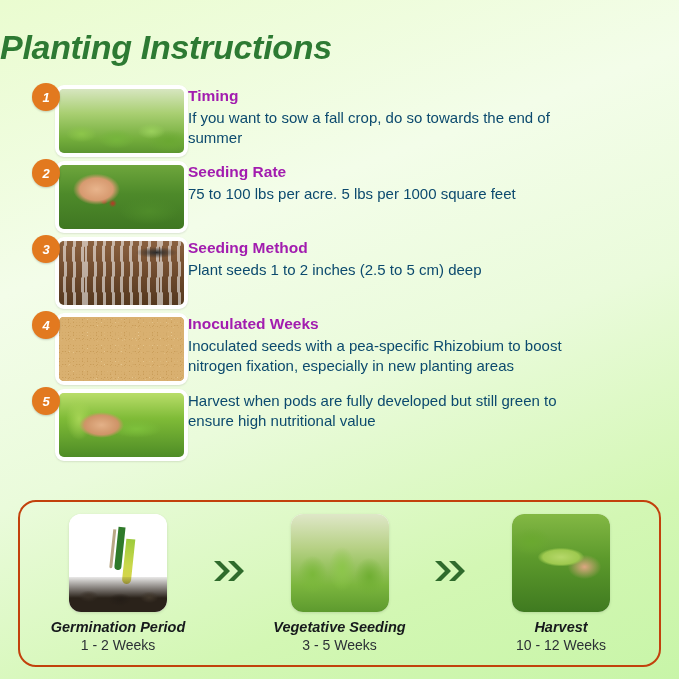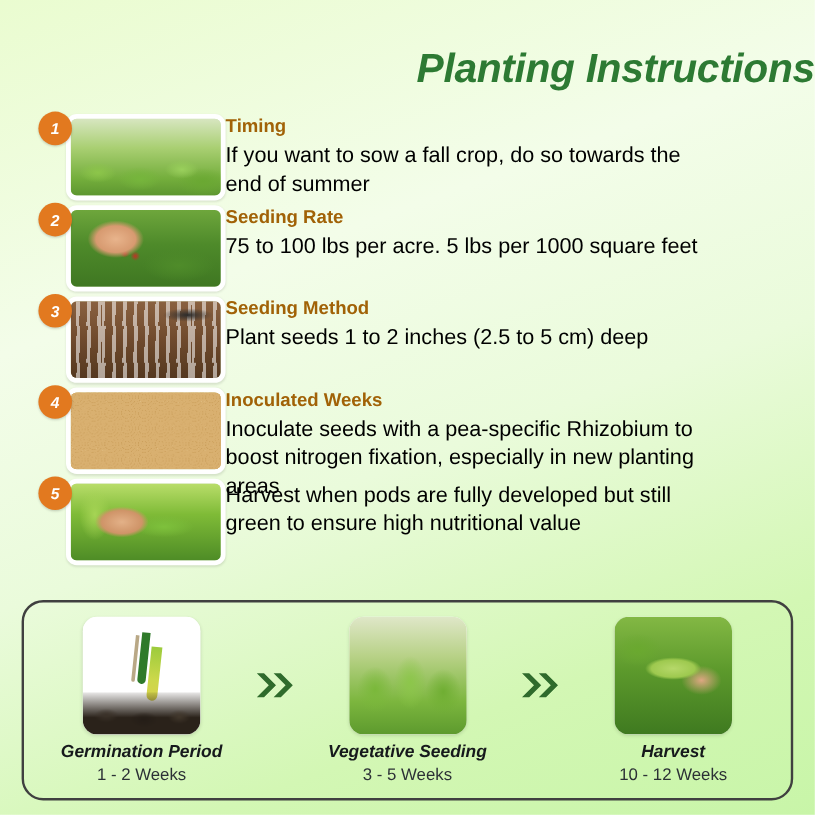--- a/index.html
+++ b/index.html
@@ -11,22 +11,22 @@
   }
   body {
     background:
       linear-gradient(160deg, #eafcd0 0%, #f3fde9 32%, #eafbdb 55%, #d3f7b4 80%, #c8f5a8 100%);
     position: relative;
   }
 
   
   .title-wrap {
     width: 100%;
-    text-align: right;
-    padding-top: 38px;
+    text-align: left;
+    padding-top: 28px;
   }
   #page-title {
     font-size: 34px;
     font-weight: 700;
     font-style: italic;
     color: #2d7a33;
     letter-spacing: -0.3px;
   }
 
   
@@ -119,38 +119,38 @@
     align-items: center;
     justify-content: center;
     z-index: 3;
     box-shadow: 0 1px 2px rgba(0,0,0,0.18);
   }
 
   .step-text { padding-top: 4px; padding-right: 10px; }
   .step-title {
     font-size: 15.5px;
     font-weight: 700;
-    color: #a16207;
+    color: #a21caf;
     margin-bottom: 3px;
   }
   .step-desc {
-    font-size: 18px;
+    font-size: 15px;
     line-height: 1.33;
-    color: #000000;
+    color: #0c4a6e;
     max-width: 400px;
   }
 
   
   .timeline {
     position: absolute;
     left: 18px;
     right: 18px;
     bottom: 12px;
     height: 167px;
-    border: 2px solid #404040;
+    border: 2px solid #c2410c;
     border-radius: 18px;
     display: flex;
     align-items: center;
     justify-content: space-between;
     padding: 0 18px;
   }
   .tl-stage {
     width: 160px;
     text-align: center;
   }
@@ -275,21 +275,21 @@
 
   <div class="step-row">
     <div class="thumb-slot">
       <div class="thumb">
         <div class="art art-seeds"></div>
       </div>
       <div class="badge">4</div>
     </div>
     <div class="step-text">
       <div class="step-title">Inoculated Weeks</div>
-      <div class="step-desc">Inoculate seeds with a pea-specific Rhizobium to boost nitrogen fixation, especially in new planting areas</div>
+      <div class="step-desc">Inoculated seeds with a pea-specific Rhizobium to boost nitrogen fixation, especially in new planting areas</div>
     </div>
   </div>
 
   <div class="step-row">
     <div class="thumb-slot">
       <div class="thumb">
         <div class="art art-harvest"></div>
       </div>
       <div class="badge">5</div>
     </div>

